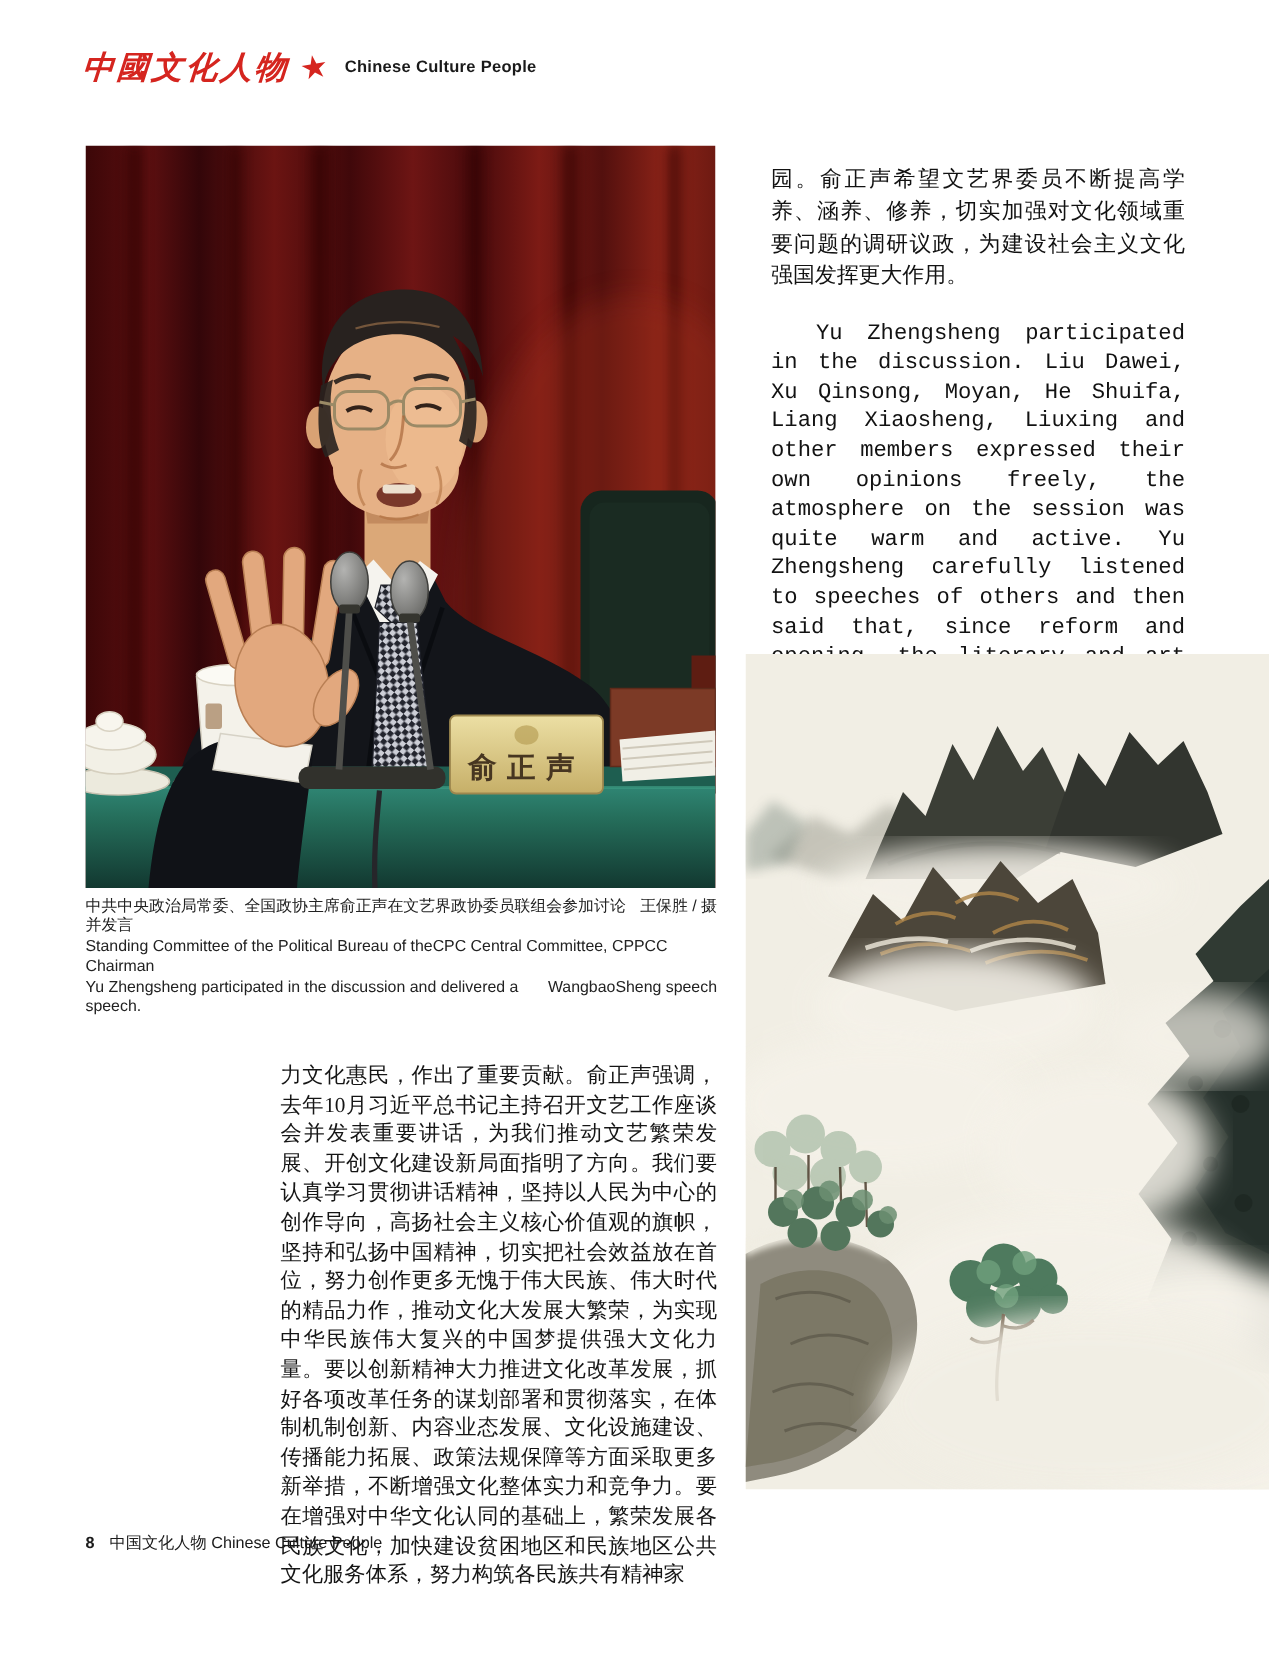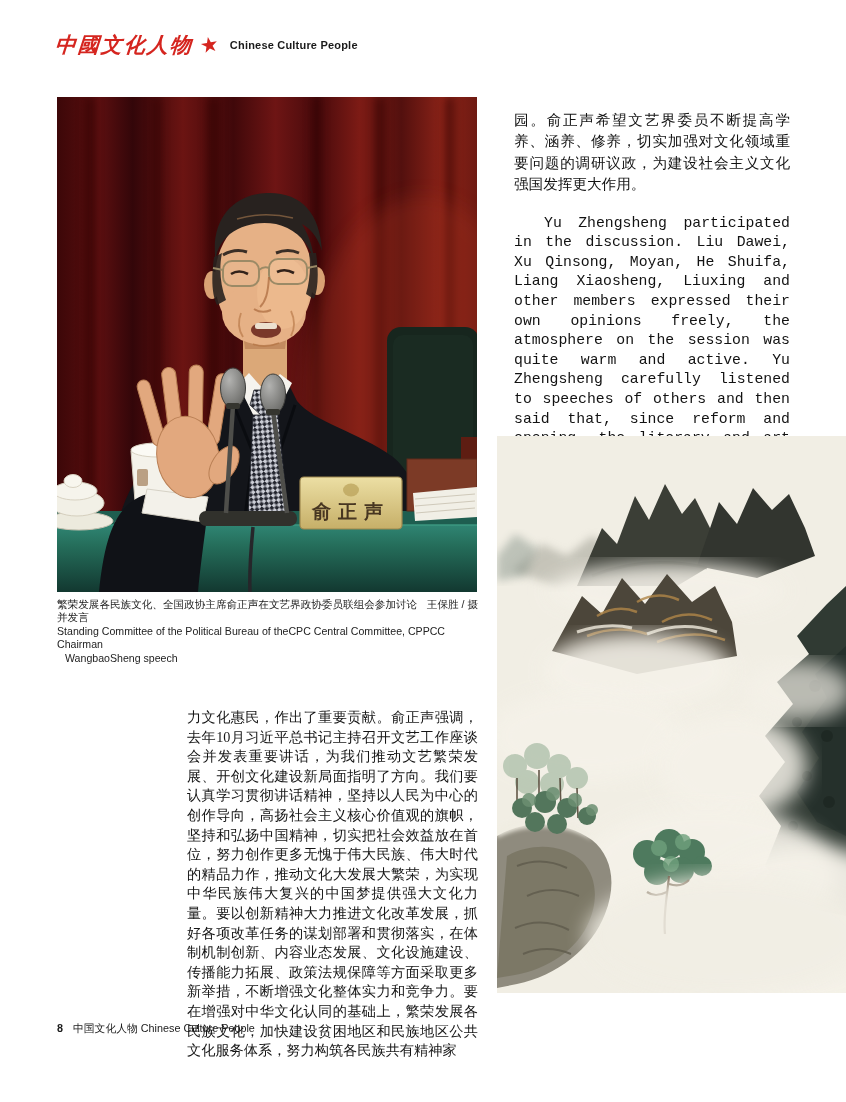--- a/index.html
+++ b/index.html
@@ -211,25 +211,26 @@
         <ellipse cx="176" cy="291" rx="12.5" ry="20" fill="url(#micg)" stroke="#3e3e3b" stroke-width="1"></ellipse>
         <ellipse cx="216" cy="297" rx="12.5" ry="20" fill="url(#micg)" stroke="#3e3e3b" stroke-width="1"></ellipse>
         <rect x="169" y="306" width="14" height="6" rx="2" fill="#35352f"></rect>
         <rect x="209" y="312" width="14" height="6" rx="2" fill="#35352f"></rect>
       </g>
     </svg>
   </figure>
 
   <div class="caption">
     <div class="cap-row">
-      <span>繁荣发展各民族文化、全国政协主席俞正声在文艺界政协委员联组会参加讨论并发言</span>
+      <span>中共中央政治局常委、全国政协主席俞正声在文艺界政协委员联组会参加讨论并发言</span>
       <span class="cap-credit">王保胜 / 摄</span>
     </div>
     <div>Standing Committee of the Political Bureau of theCPC Central Committee, CPPCC Chairman</div>
     <div class="cap-row">
+      <span>Yu Zhengsheng participated in the discussion and delivered a speech.</span>
       <span class="cap-credit">WangbaoSheng speech</span>
     </div>
   </div>
 
   <div class="col-right">
     <p class="zh">园。俞正声希望文艺界委员不断提高学养、涵养、修养，切实加强对文化领域重要问题的调研议政，为建设社会主义文化强国发挥更大作用。</p>
     <p class="en">Yu Zhengsheng participated in the discussion. Liu Dawei, Xu Qinsong, Moyan, He Shuifa, Liang Xiaosheng, Liuxing and other members expressed their own opinions freely, the atmosphere on the session was quite warm and active. Yu Zhengsheng carefully listened to speeches of others and then said that, since reform and opening, the literary and art creation of our state entered spring and created a lot of outstanding works, a prosperity situation has been demonstrated. The majority of cultural and art workers, including arts committee members, carefully fulfilled their duties, worked hard in their respective</p>
   </div>
 
   <figure class="painting">

